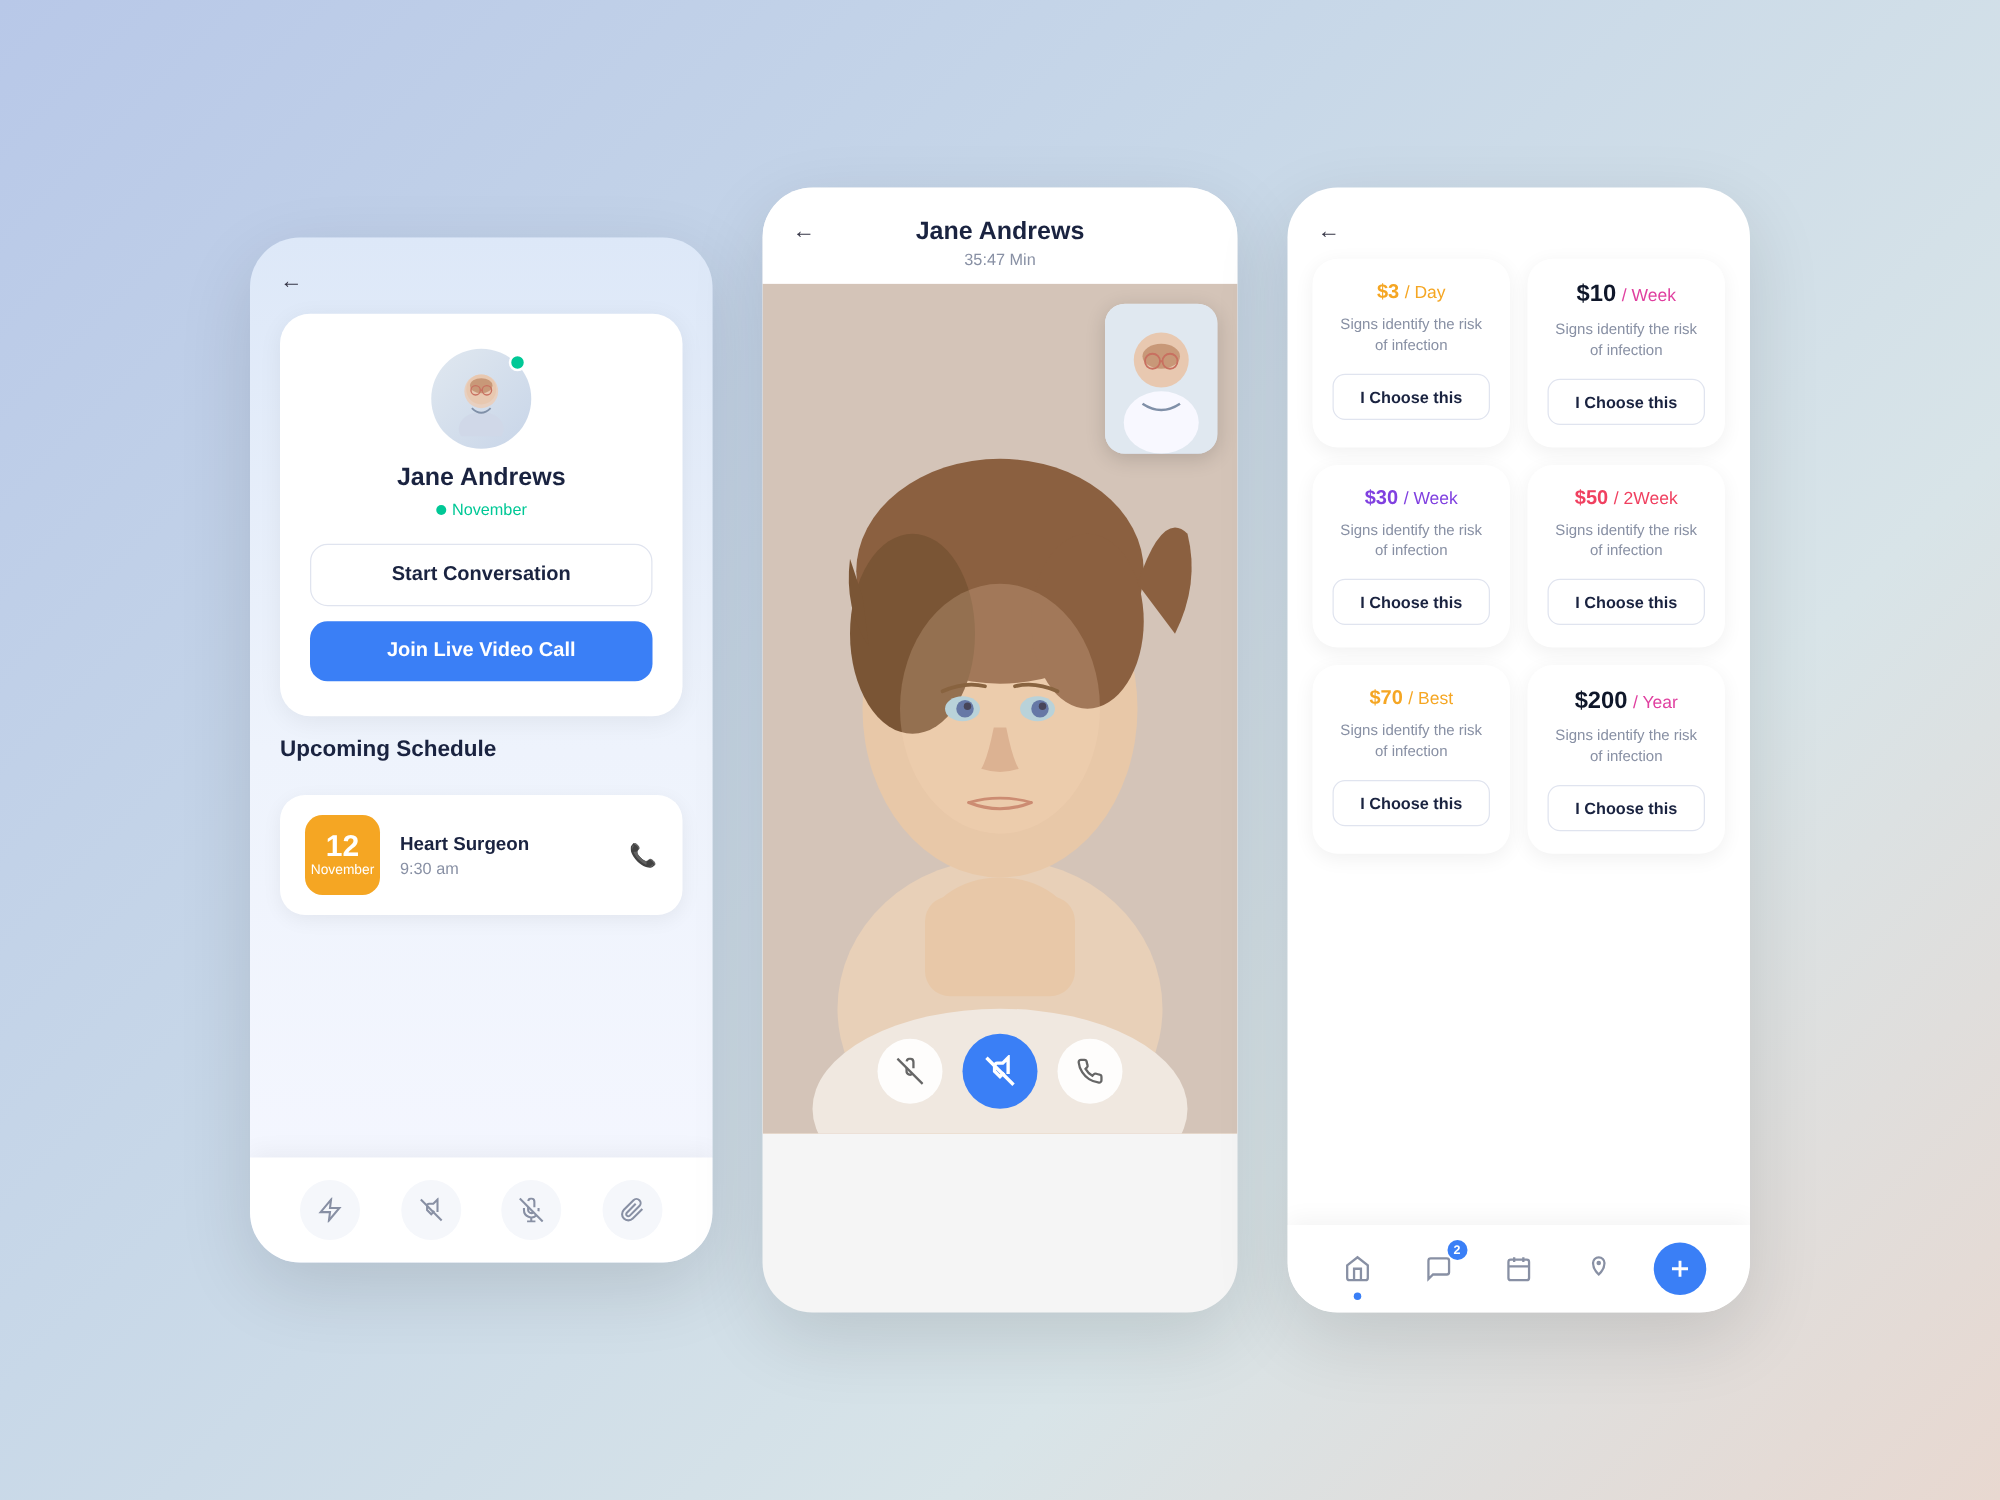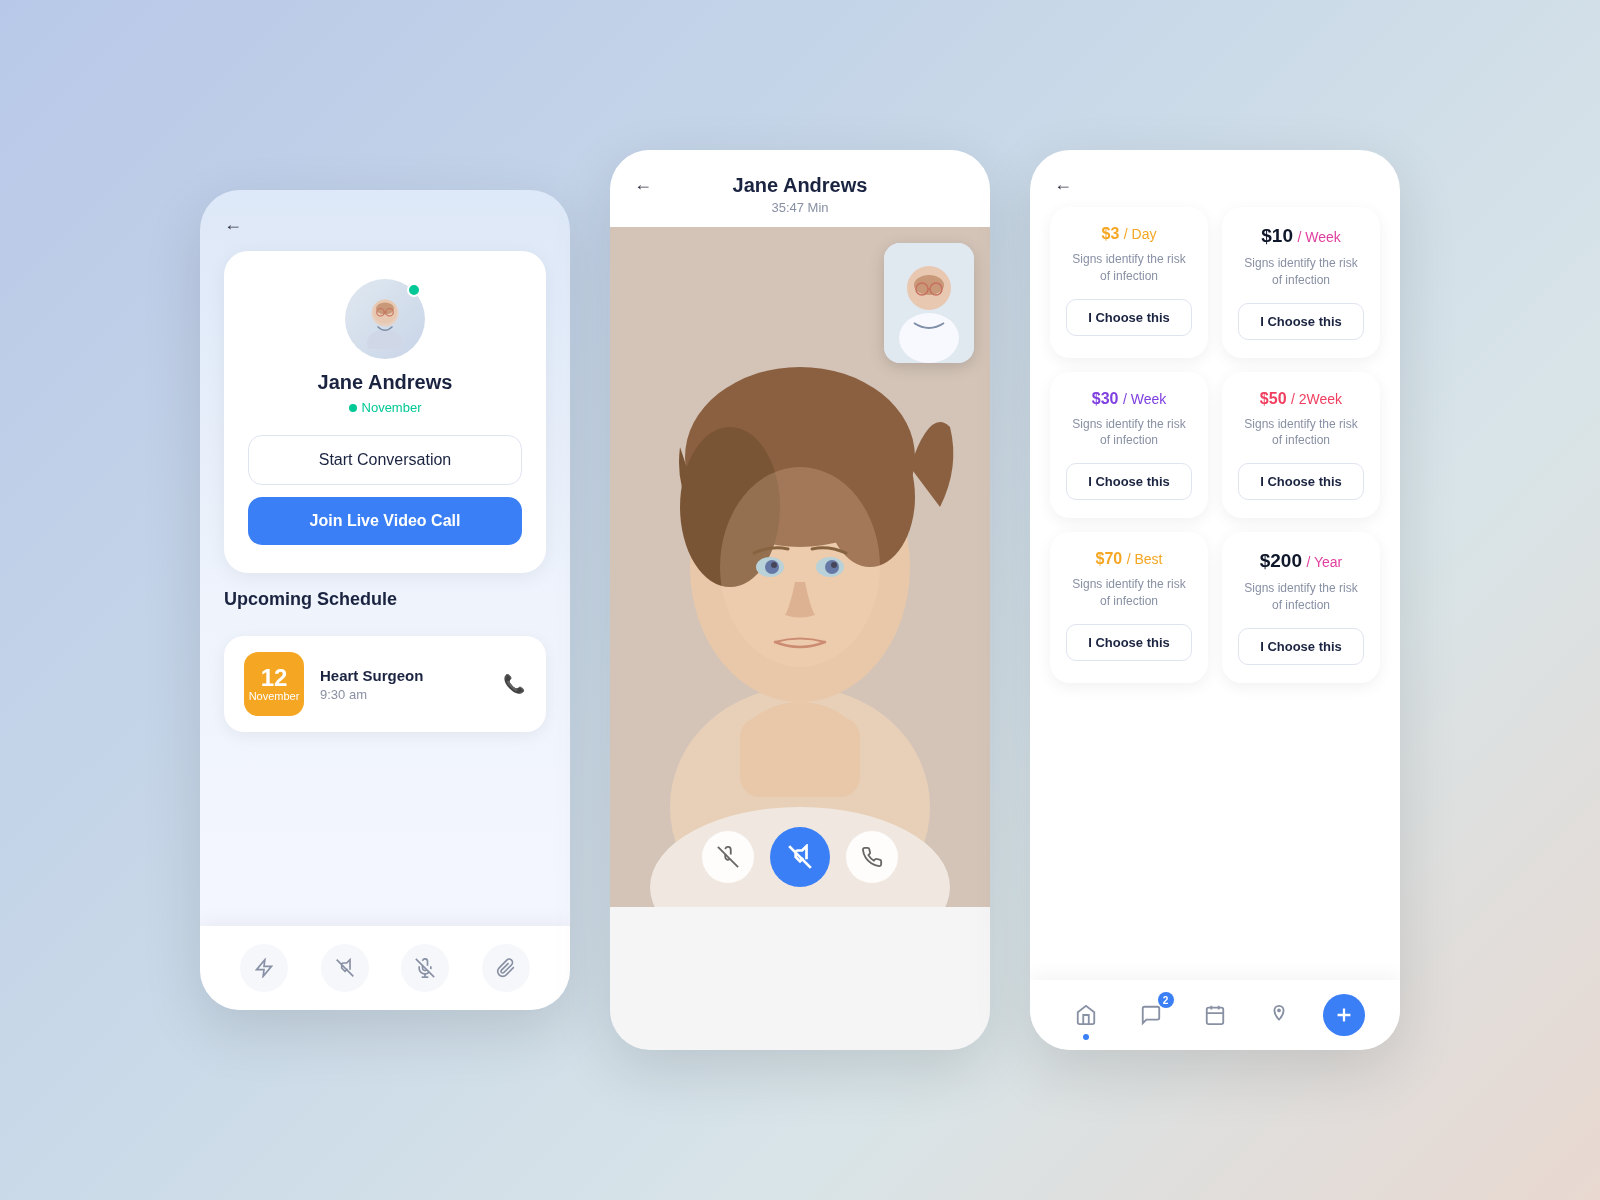--- a/index.html
+++ b/index.html
@@ -120,21 +120,21 @@
 
     .p1-btn-start {
       display: block;
       width: 100%;
       padding: 15px;
       margin-top: 20px;
       background: white;
       border: 1.5px solid #e0e4ef;
       border-radius: 14px;
       font-size: 16px;
-      font-weight: 400;
+      font-weight: 700;
       color: #1a2340;
       cursor: pointer;
     }
 
     .p1-btn-video {
       display: block;
       width: 100%;
       padding: 15px;
       margin-top: 12px;
       background: #3a7ff6;

